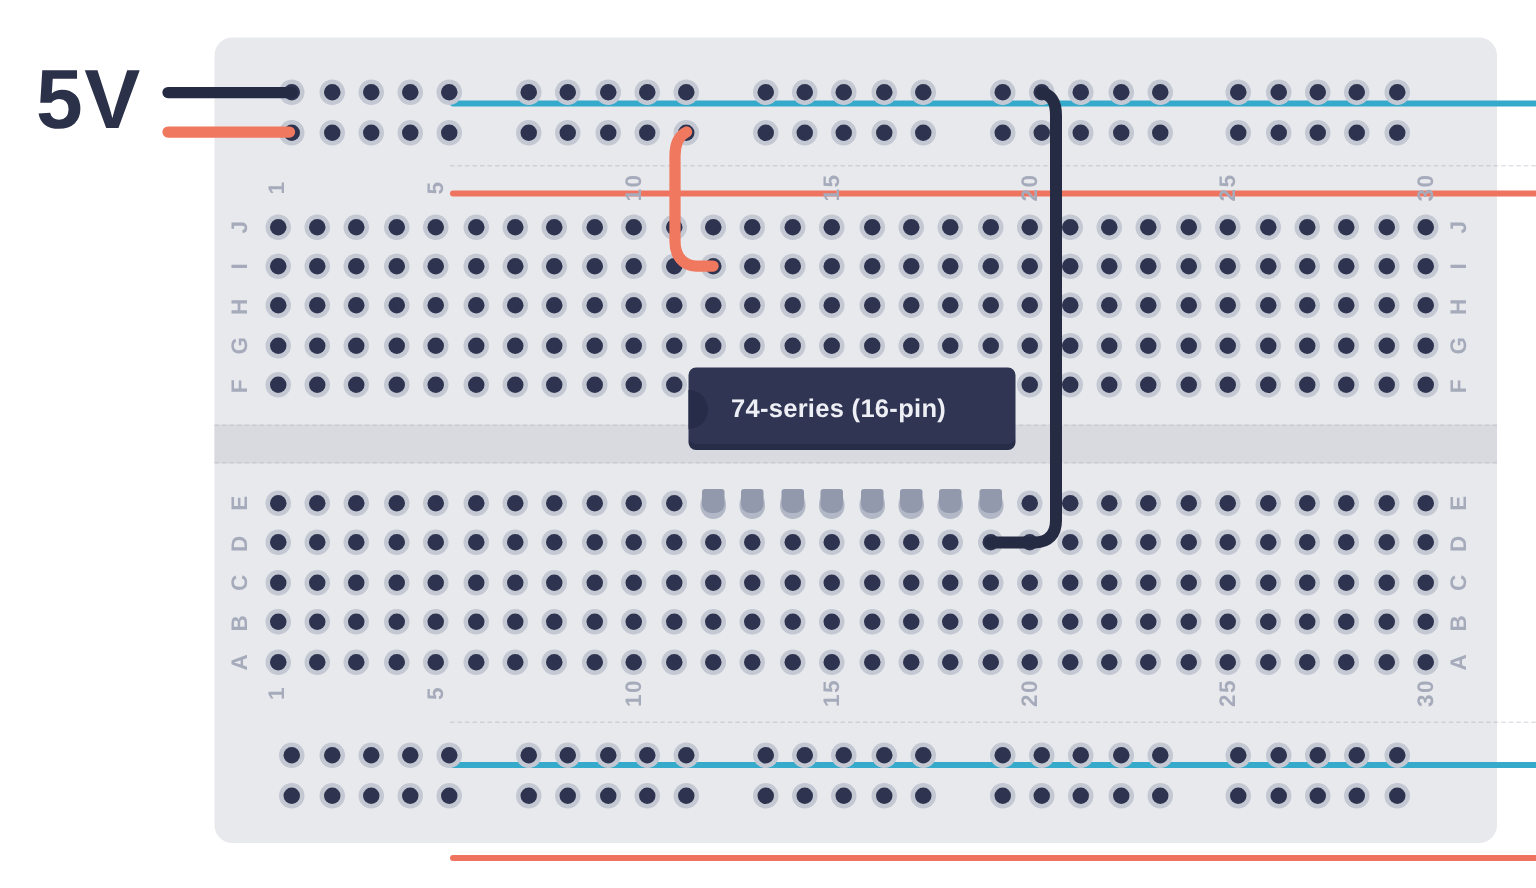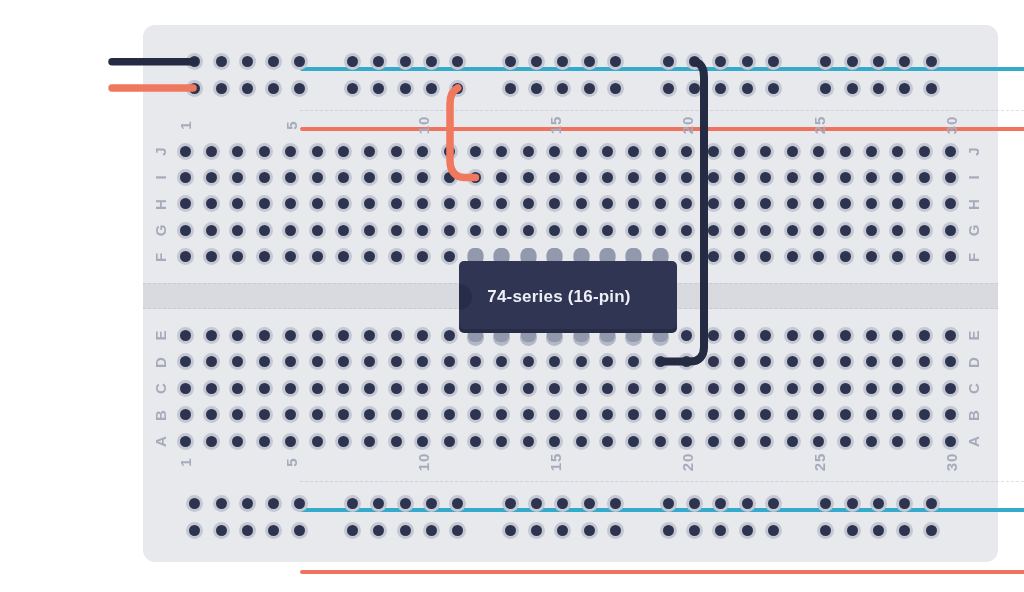--- a/index.html
+++ b/index.html
@@ -37,21 +37,21 @@
   .bb-label{
     position:absolute; transform:translate(-50%,-50%) rotate(-90deg);
     font-size:15px; font-weight:700; color:var(--c-label); letter-spacing:1px;
     white-space:nowrap; line-height:1;
   }
   .pin-stem{position:absolute; width:15px; height:16px; background:var(--c-pin);}
   .pin-stem.top{border-radius:6px 6px 2px 2px;}
   .pin-stem.bottom{border-radius:2px 2px 6px 6px;}
   .pin-cap{position:absolute; width:17px; height:17px; border-radius:50%; background:var(--c-pin-cap);}
   #chip-body{
-    position:absolute; left:459px; top:261px; width:218px; height:72px;
+    position:absolute; left:459px; top:245px; width:218px; height:55px;
     background:var(--c-chip); border-radius:5px; overflow:hidden;
     box-shadow:inset 0 -4px 0 rgba(0,0,0,0.14);
     display:flex; align-items:center; justify-content:center;
   }
   #chip-notch{
     position:absolute; left:-13px; top:50%; transform:translateY(-50%);
     width:26px; height:26px; border-radius:50%; background:var(--c-chip-notch);
   }
   #chip-label{
     position:relative; transform:translateX(-9px);
@@ -61,20 +61,21 @@
     position:absolute; left:24px; top:38px;
     font-size:56px; font-weight:700; color:var(--c-title); letter-spacing:1px; line-height:1;
   }
   #wires{position:absolute; left:0; top:0; width:1024px; height:592px; pointer-events:none;}
 </style>
 </head>
 <body>
 
 <div id="stage">
 
+  <div id="supply-label">5V</div>
 
   <div id="board">
     <div id="rail-blue-top" class="rail-line rail-blue"></div>
     <div id="rail-red-top" class="rail-line rail-red"></div>
     <div class="sep-dashed" style="top:85px"></div>
     <div class="sep-dashed" style="top:456px"></div>
     <div id="rail-blue-bottom" class="rail-line rail-blue"></div>
     <div id="rail-red-bottom" class="rail-line rail-red"></div>
   </div>
 

